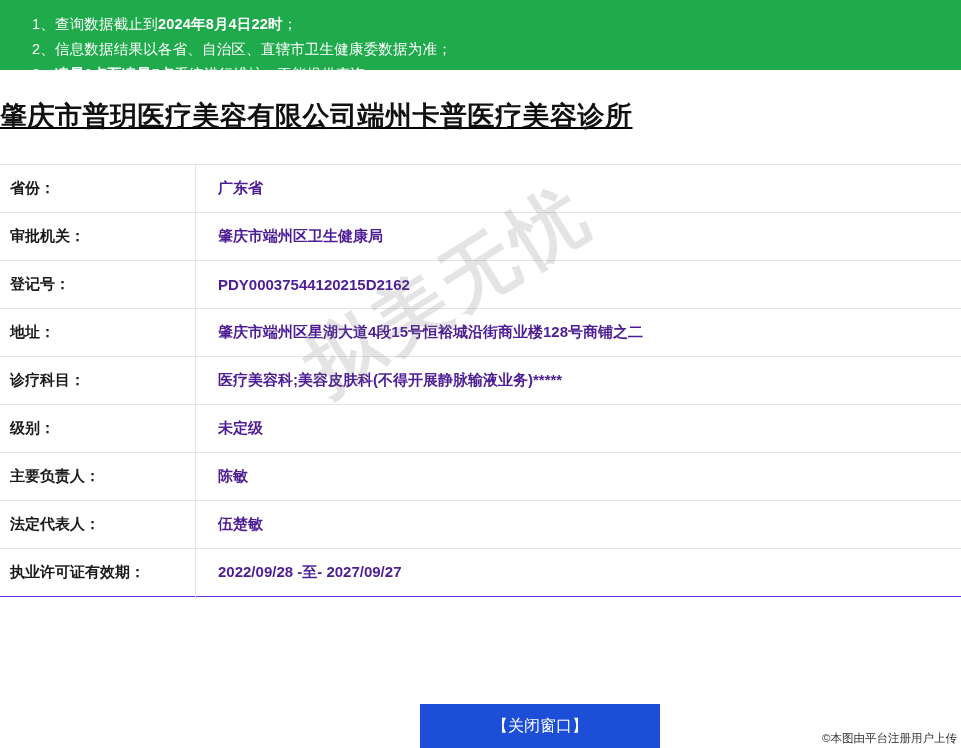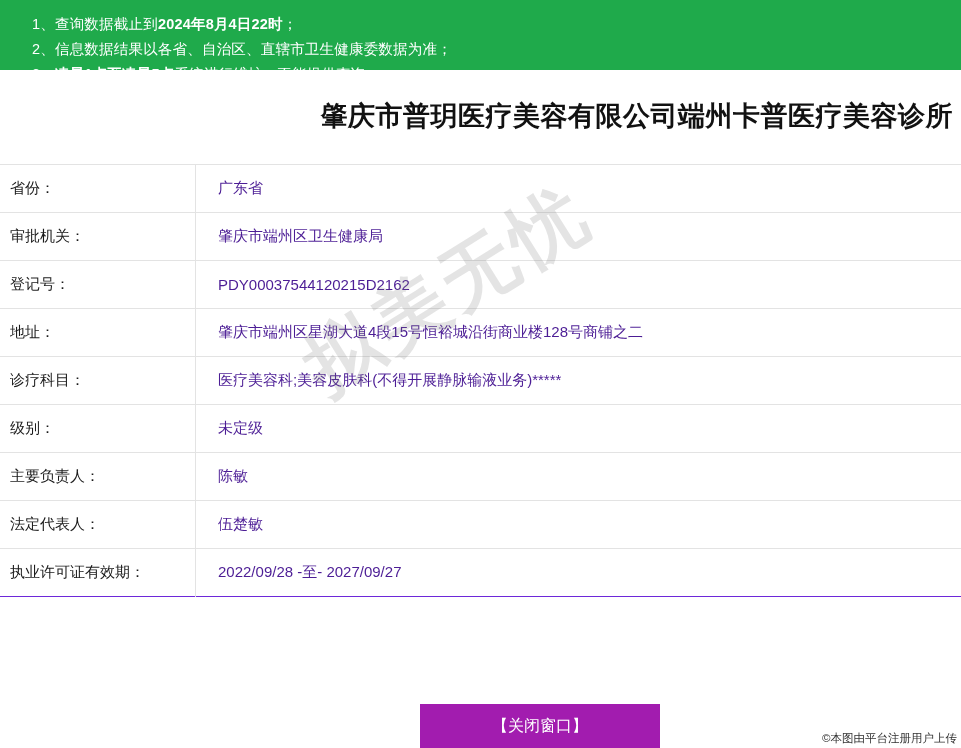--- a/index.html
+++ b/index.html
@@ -30,38 +30,40 @@
     padding-left: 32px;
     white-space: nowrap;
     letter-spacing: 0.2px;
   }
   .notice-line b {
     font-weight: bold;
   }
 
   
   .title-wrap {
-    text-align: right;
+    text-align: left;
     padding: 28px 8px 30px 0;
+    text-decoration: underline;
   }
   .title {
     font-size: 27px;
     font-weight: bold;
     letter-spacing: 0.5px;
     color: #111111;
   }
 
   
   .info-table {
     width: 961px;
     border-collapse: collapse;
     table-layout: fixed;
   }
   .info-table tr {
     border-top: 1px solid #e3e3e3;
+    font-weight: bold;
   }
   .info-table tr:last-child {
     border-bottom: 1px solid #6d28d9;
   }
   .info-table td {
     padding: 14px 0;
     font-size: 15px;
     vertical-align: middle;
     height: 19px;
   }
@@ -100,21 +102,21 @@
     bottom: 0;
     width: 961px;
     height: 44px;
   }
   .close-btn {
     position: absolute;
     left: 420px;
     top: 0px;
     width: 240px;
     height: 44px;
-    background: #a21caf;
+    background: #1d4ed8;
     color: #ffffff;
     font-size: 16px;
     border: none;
     cursor: pointer;
     font-family: "Liberation Sans", sans-serif;
     display: flex;
     align-items: center;
     justify-content: center;
   }
   .credit {

